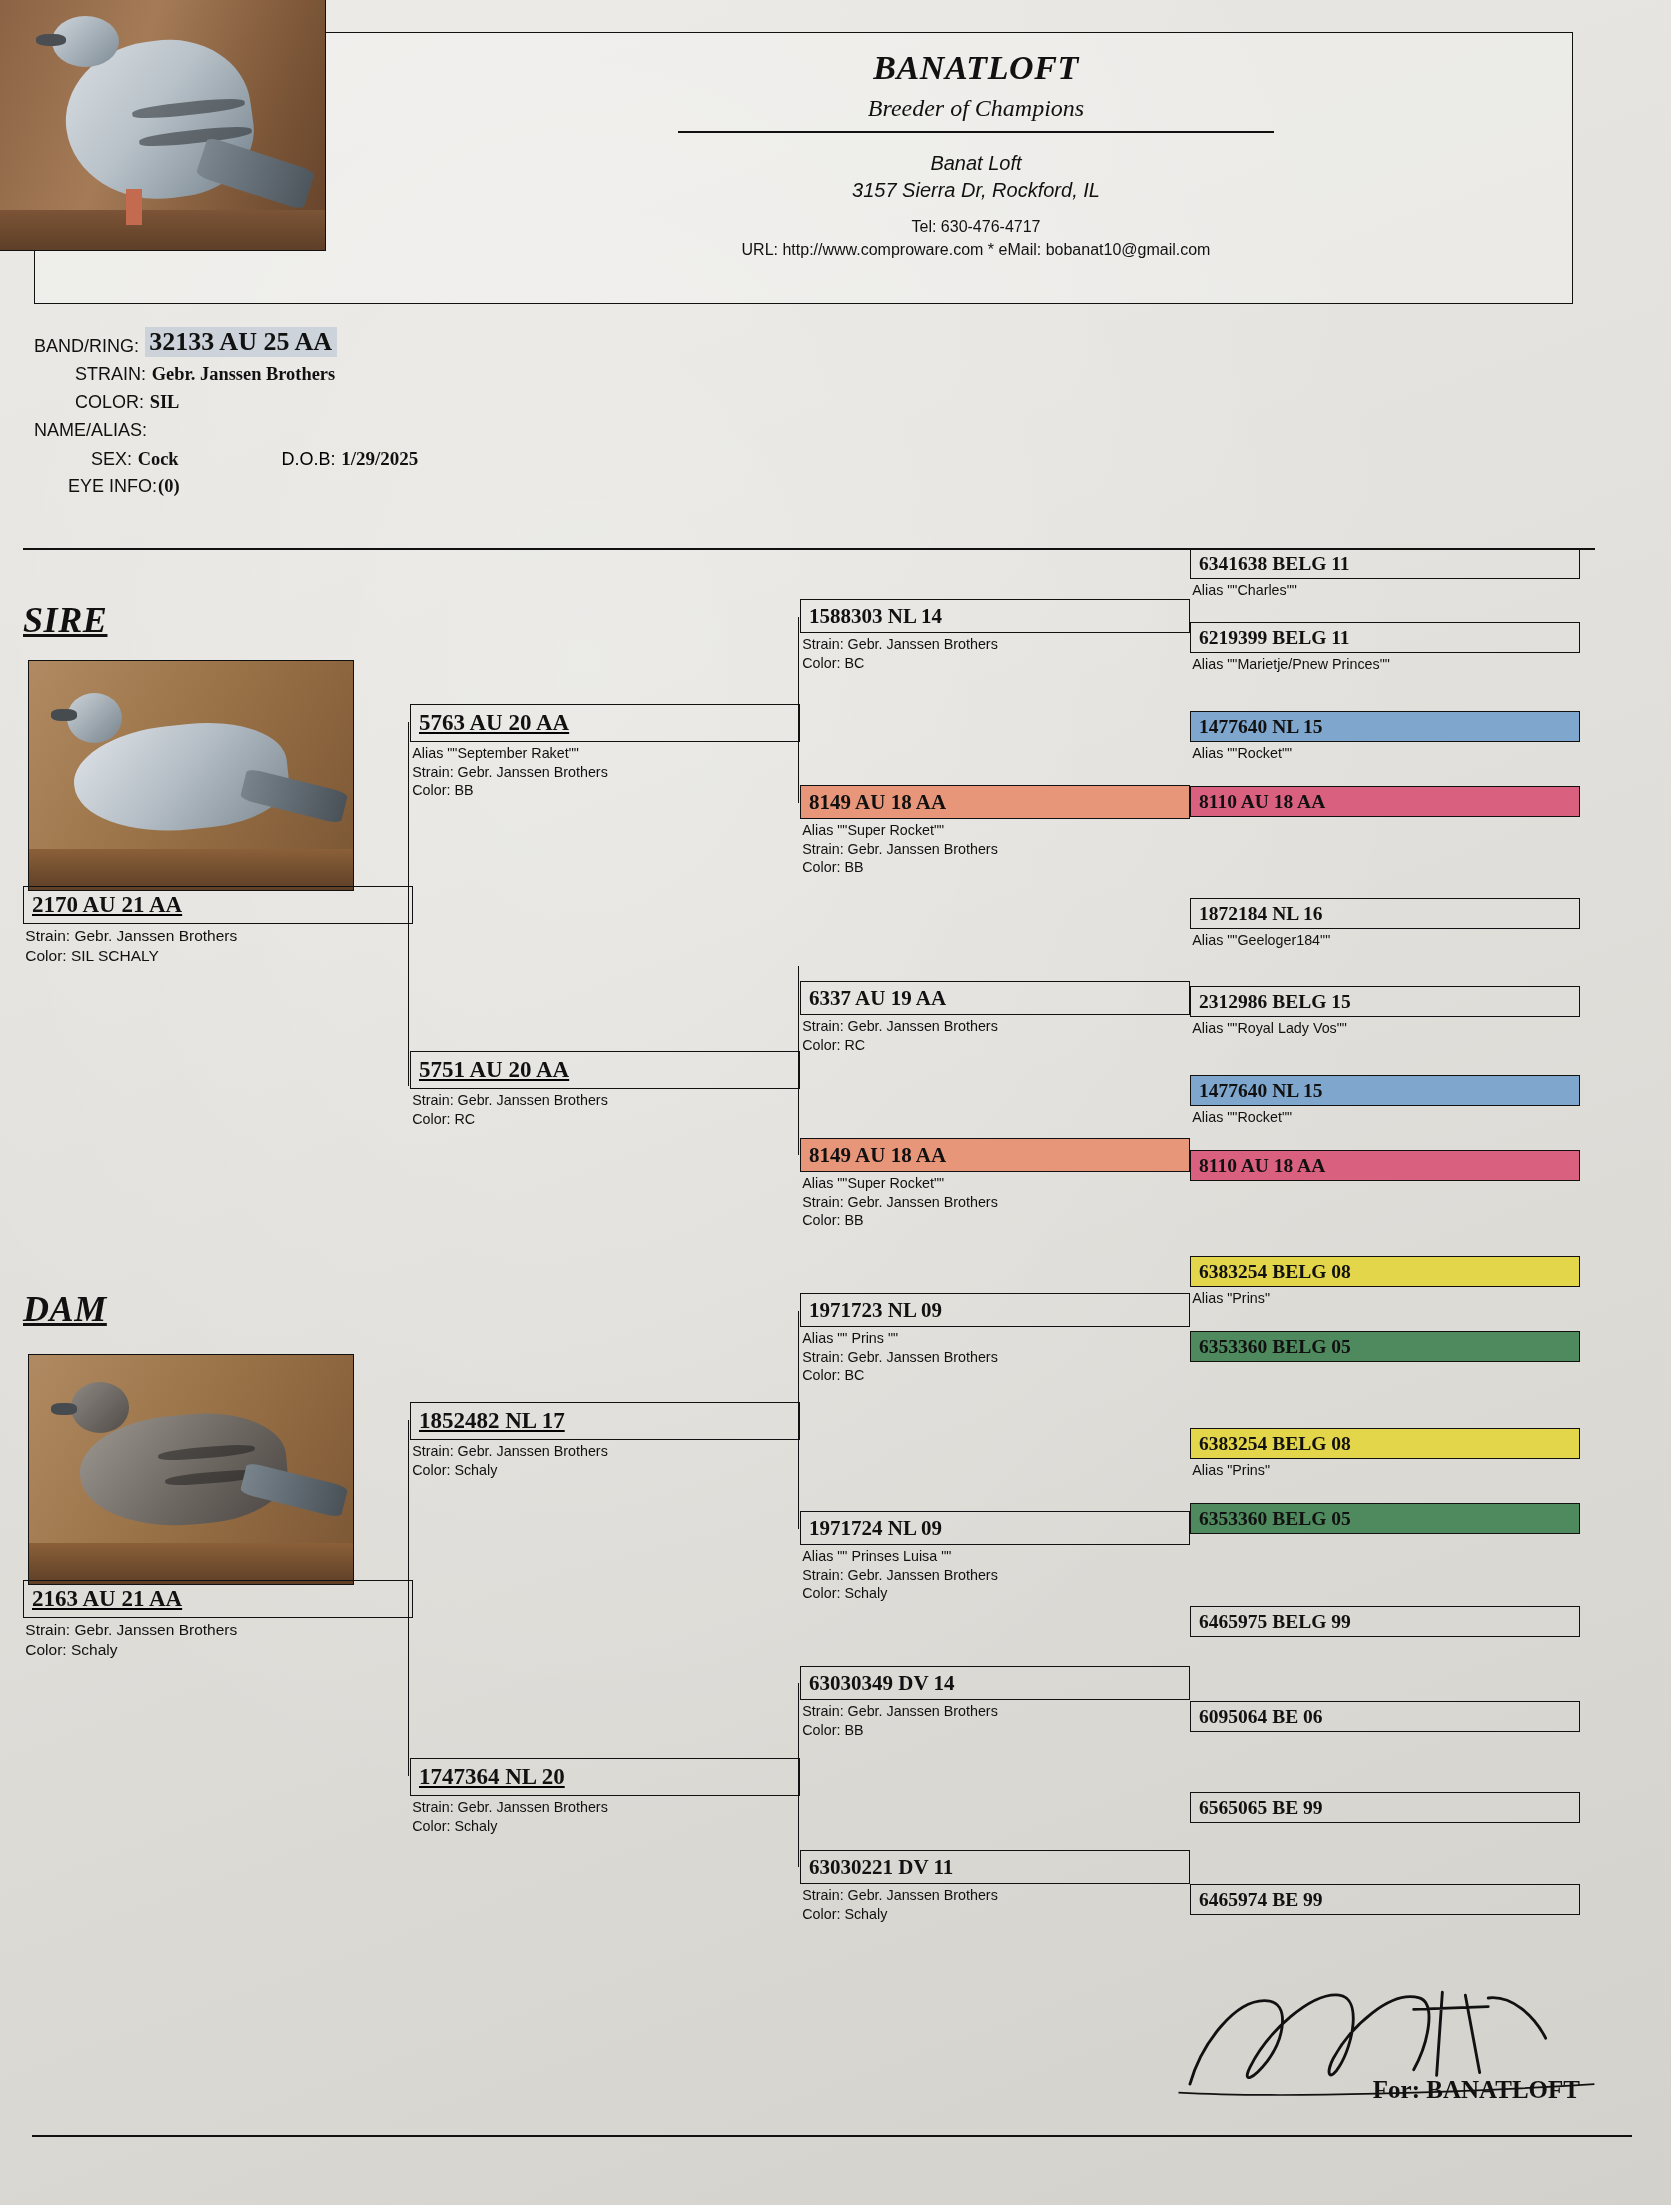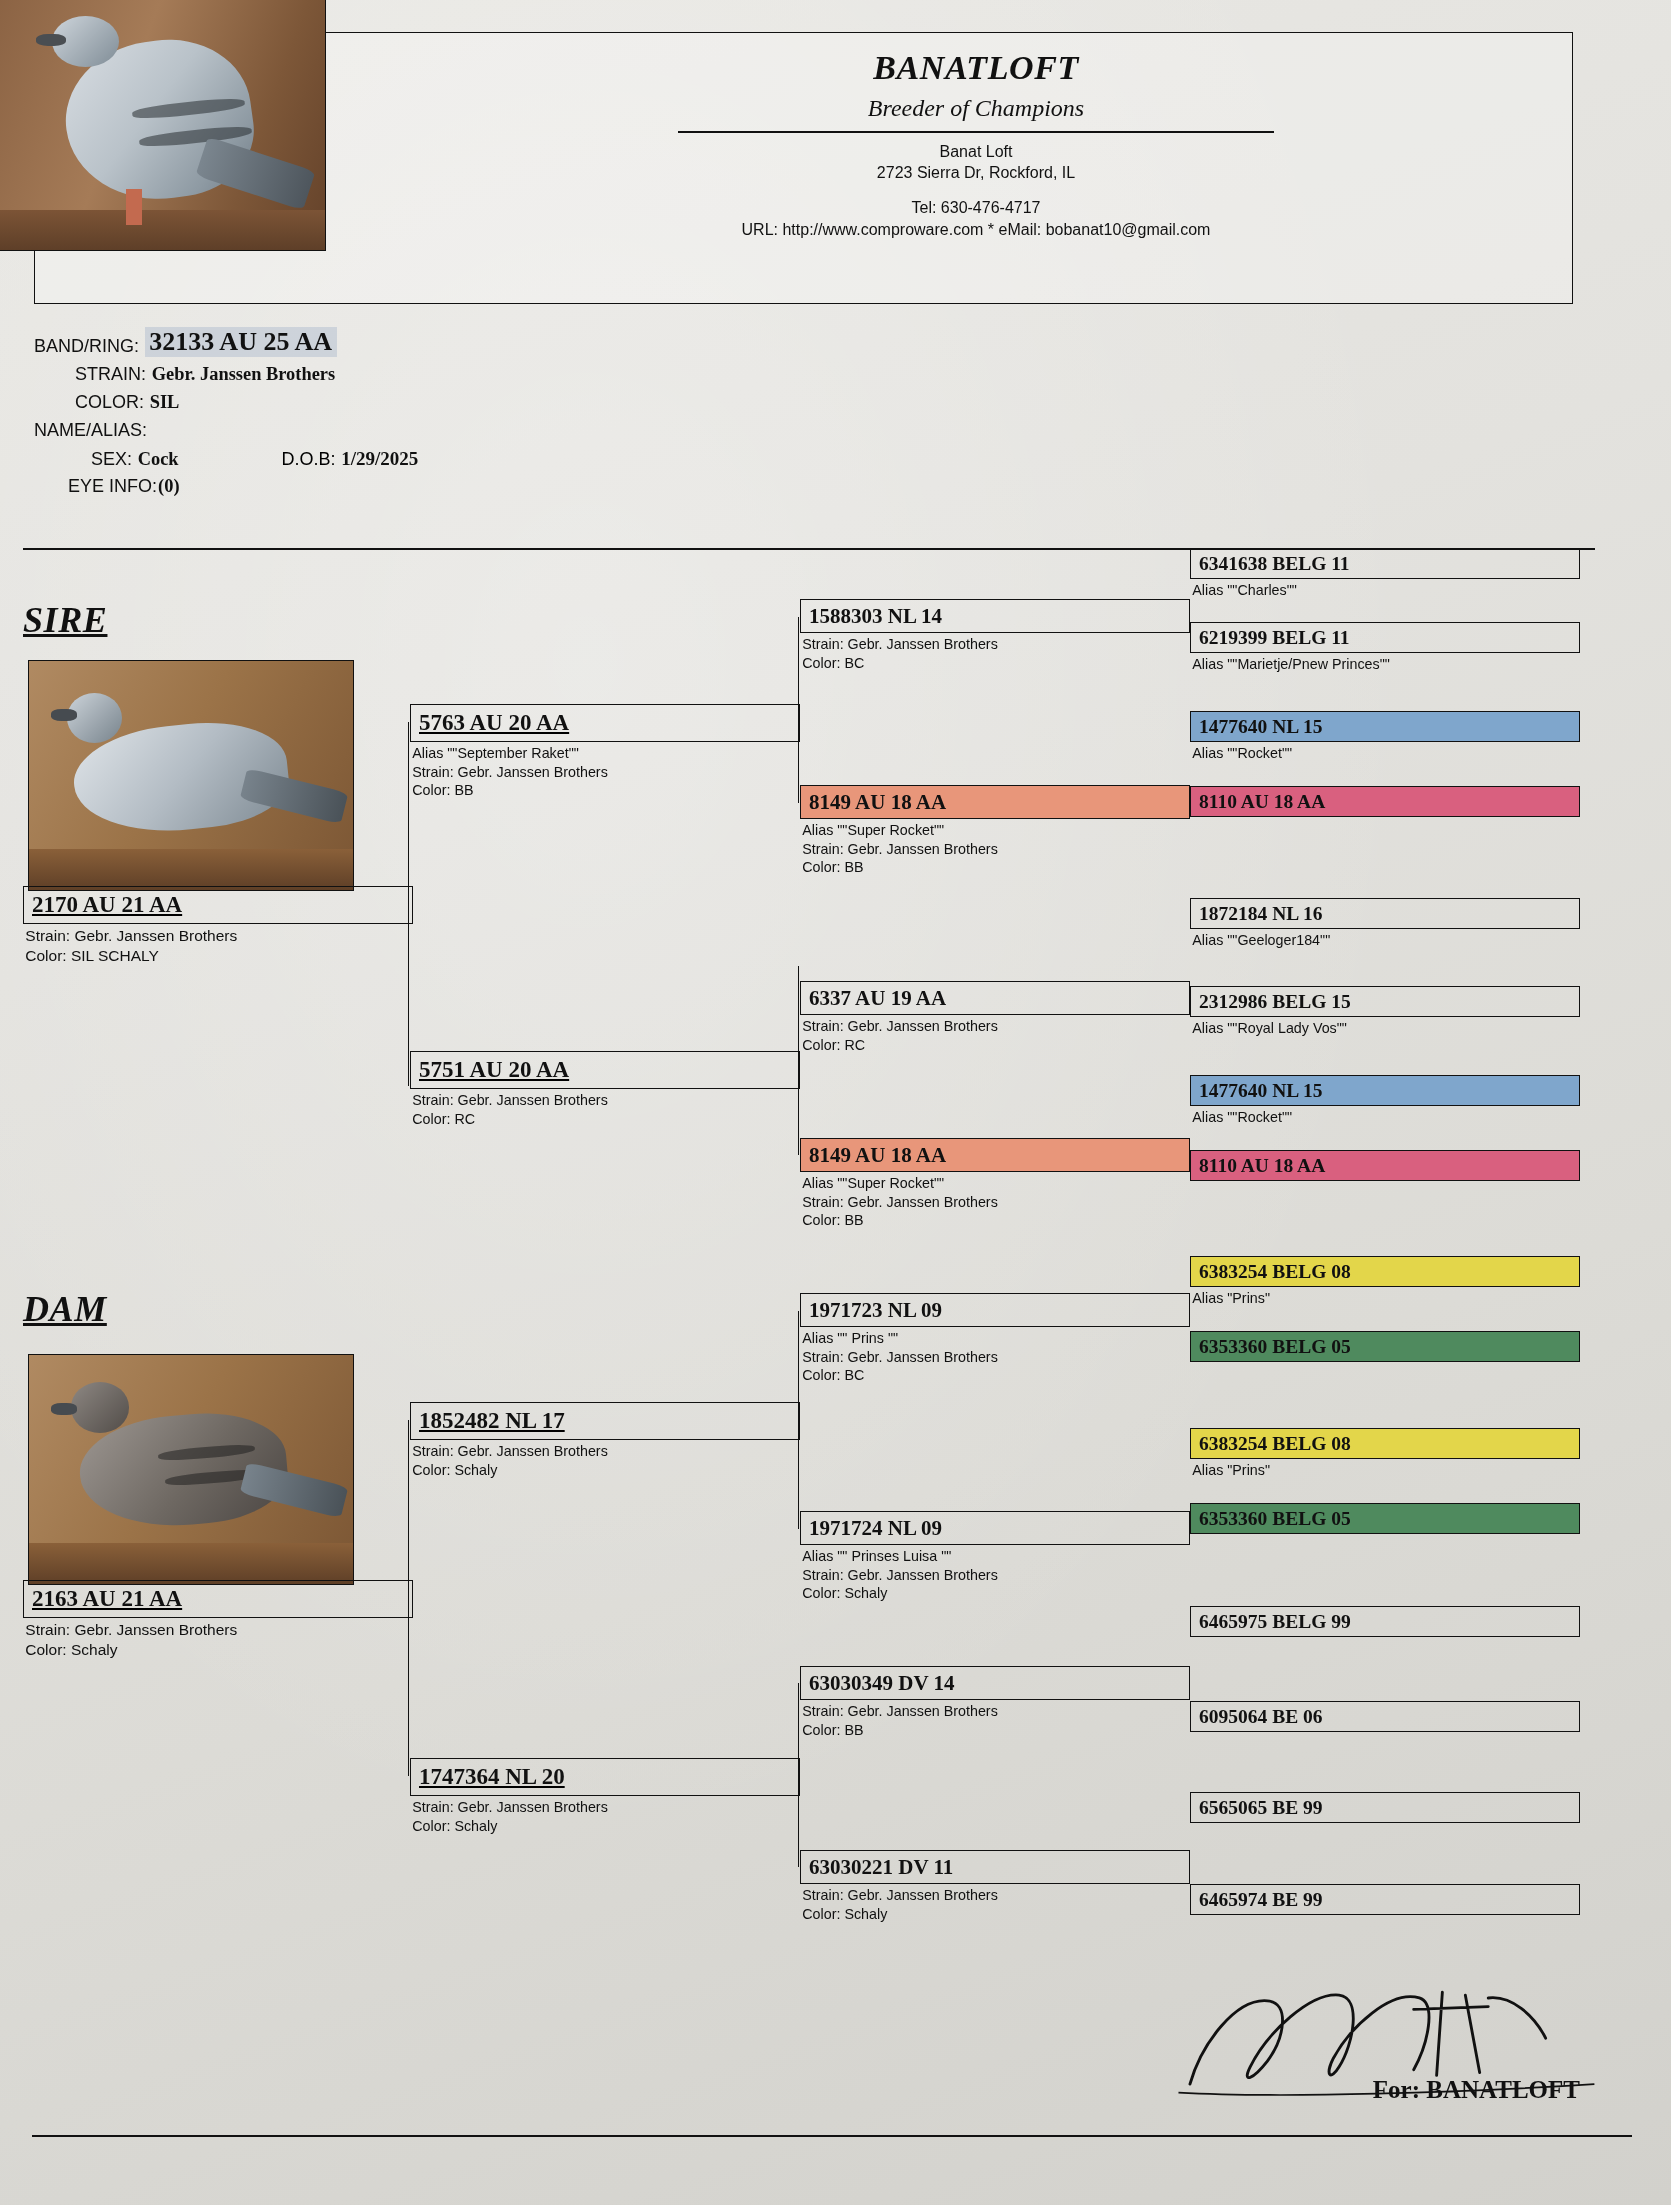--- a/index.html
+++ b/index.html
@@ -37,21 +37,21 @@
   .p1-leg{position:absolute;left:40%;top:76%;width:5%;height:14%;background:#c36a4f;}
   .p1-floor{position:absolute;left:0;bottom:0;width:100%;height:16%;background:linear-gradient(180deg,#7c5436,#5e3f28);}
   .p1-bar1,.p1-bar2{position:absolute;height:5%;width:34%;background:rgba(40,45,50,.55);border-radius:40%;}
   .p1-bar1{left:42%;top:42%;transform:rotate(-6deg);}
   .p1-bar2{left:44%;top:53%;transform:rotate(-6deg);}
 
   .brand{position:absolute;left:356px;top:16px;width:1170px;text-align:center;}
   .brand-title{font-family:"Liberation Serif", serif;font-weight:bold;font-style:italic;font-size:34px;letter-spacing:0.6px;color:#111;}
   .brand-sub{font-family:"Liberation Serif", serif;font-style:italic;font-size:24px;color:#111;margin-top:8px;}
   .brand-rule{width:596px;height:1.7px;background:#111;margin:9.2px auto 0 auto;}
-  .brand-addr{font-size:16px;color:#111;margin-top:8px;line-height:1.35;}
+  .brand-addr{font-size:20px;color:#111;margin-top:17px;line-height:1.35;font-style:italic;}
   .brand-contact{font-size:16px;color:#111;margin-top:12.6px;line-height:1.4;}
 
   
   .info{position:absolute;left:34px;top:327px;width:860px;}
   .info-row{display:flex;align-items:flex-end;margin-bottom:6.9px;}
   .lbl{font-size:18px;color:#111;}
   .val{font-family:"Liberation Serif", serif;font-weight:bold;font-size:20.6px;color:#111;margin-left:5.7px;}
   .band-hl{background:rgba(170,185,205,.45);padding:0 4.6px;font-size:26px;}
   .indent1{margin-left:41px;}
   .indent2{margin-left:57px;}
@@ -114,21 +114,21 @@
 <div class="page">
   <div class="edgeshade"></div>
 
   <div class="hdr">
     <div class="brand">
       <div class="brand-title">BANATLOFT</div>
       <div class="brand-sub">Breeder of Champions</div>
       <div class="brand-rule"></div>
       <div class="brand-addr">
         <div>Banat Loft</div>
-        <div>2723 Sierra Dr, Rockford, IL</div>
+        <div>3157 Sierra Dr, Rockford, IL</div>
       </div>
       <div class="brand-contact">
         <div>Tel: 630-476-4717</div>
         <div>URL: http://www.comproware.com * eMail: bobanat10@gmail.com</div>
       </div>
     </div>
   </div>
   <div class="hdr-photo">
     <div class="pigeon">
       <div class="p1-bg"></div>

